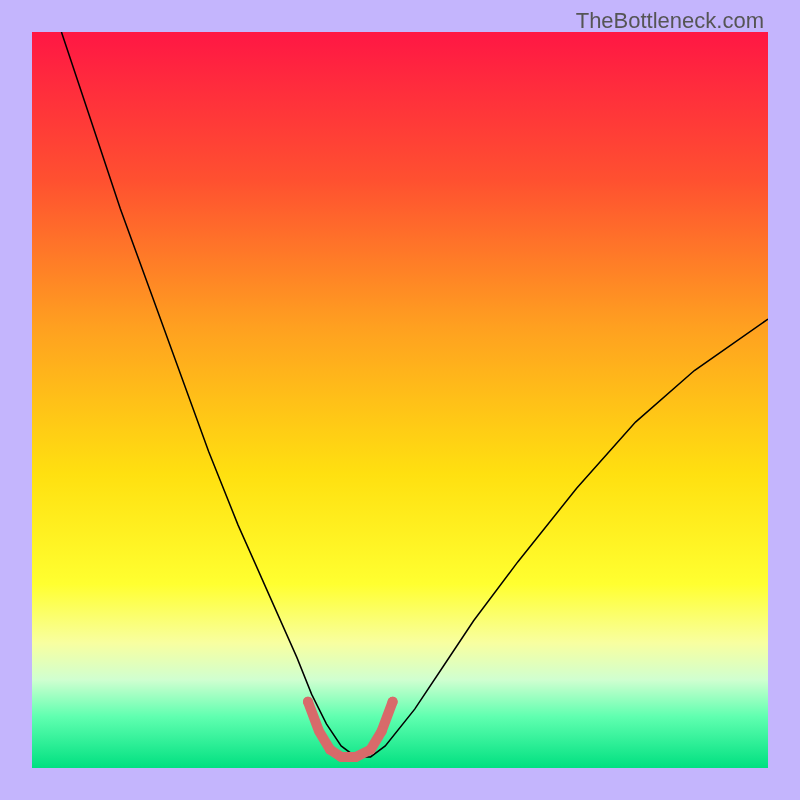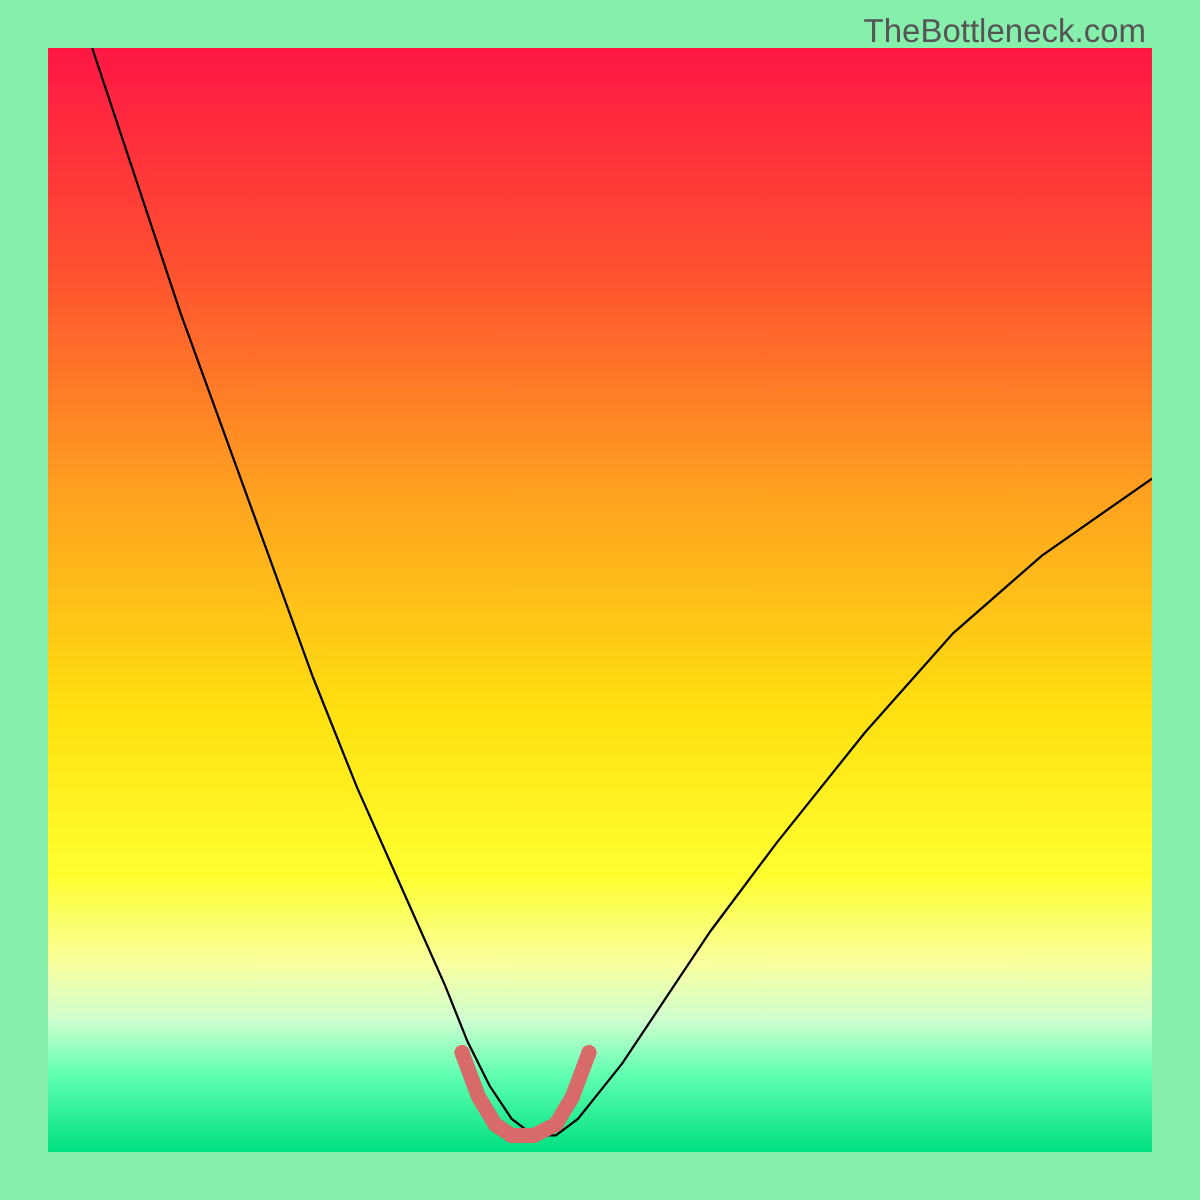--- a/index.html
+++ b/index.html
@@ -8,21 +8,21 @@
     width: 800px;
     height: 800px;
     overflow: hidden;
     background: #000;
     font-family: Arial, sans-serif;
   }
   .chart-container {
     position: relative;
     width: 800px;
     height: 800px;
-    background: #86efac;
+    background: #c4b5fd;
   }
   .plot-area {
     position: absolute;
     left: 32px;
     top: 32px;
     width: 736px;
     height: 736px;
   }
   .watermark {
     position: absolute;

